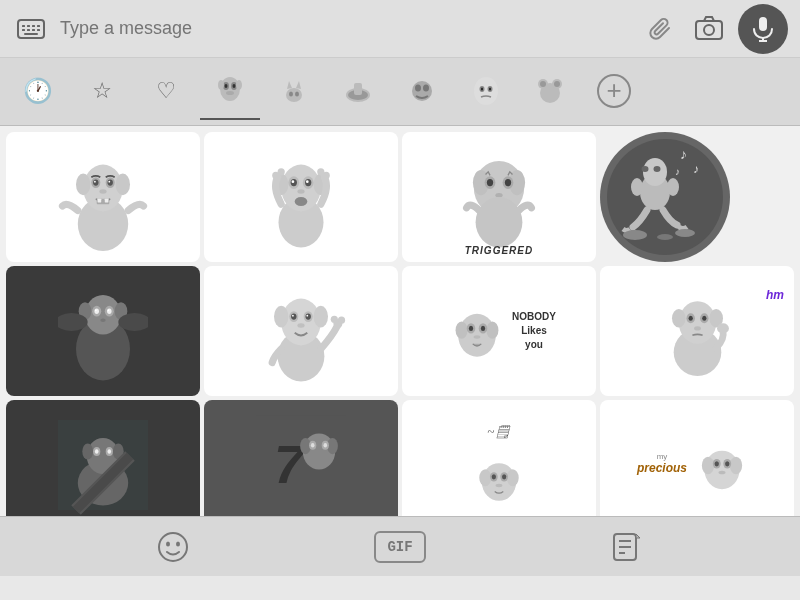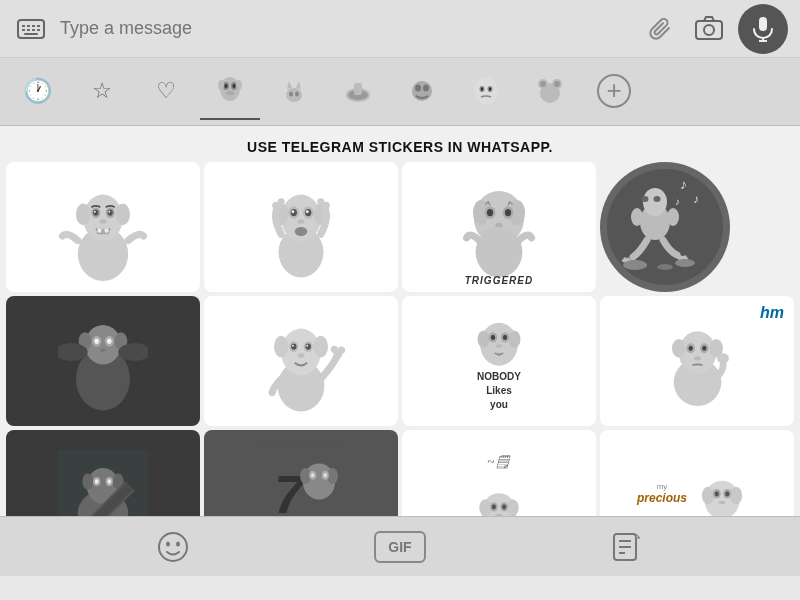--- a/index.html
+++ b/index.html
@@ -125,20 +125,21 @@
       padding: 0 60px;
     }
     .bottom-btn {
       width: 50px; height: 40px;
       display: flex; align-items: center; justify-content: center;
       cursor: pointer;
       font-size: 22px;
       color: #555;
       border: 2px solid #888;
       border-radius: 8px;
+      font-family: Liberation Mono, monospace;
     }
     .bottom-btn.no-border {
       border: none;
     }
   </style>
 </head>
 <body>
 
 <div id="message-bar">
   <div id="keyboard-icon-btn">
@@ -253,21 +254,20 @@
     </svg>
   </div>
 
   <div class="category-item">
     <span class="category-icon" style="font-size:26px;border:2px solid #888;border-radius:50%;width:34px;height:34px;display:flex;align-items:center;justify-content:center;color:#888">+</span>
   </div>
 </div>
 
 <div id="sticker-area">
 
-  <div id="promo-banner">USE TELEGRAM STICKERS IN WHATSAPP.</div>
 
   <div class="sticker-grid" style="margin-bottom:4px">
 
     <div class="sticker-cell">
       <svg viewBox="0 0 100 120" width="90" height="110">
 
         <ellipse cx="50" cy="90" rx="28" ry="30" fill="#ccc"></ellipse>
 
         <ellipse cx="50" cy="50" rx="22" ry="26" fill="#d0d0d0"></ellipse>
 
@@ -412,39 +412,39 @@
 
         <path d="M72 80 Q85 65 90 55" stroke="#ccc" stroke-width="8" stroke-linecap="round" fill="none"></path>
         <circle cx="91" cy="52" r="5" fill="#ccc"></circle>
         <circle cx="87" cy="47" r="4" fill="#ccc"></circle>
         <circle cx="95" cy="48" r="4" fill="#ccc"></circle>
         <path d="M28 80 Q20 88 18 95" stroke="#ccc" stroke-width="8" stroke-linecap="round" fill="none"></path>
       </svg>
     </div>
 
     <div class="sticker-cell">
-      <div style="display:flex;flex-direction:column;align-items:center;justify-content:center;height:100%">
+      <div style="display:flex;align-items:center;justify-content:center;height:100%">
         <svg viewBox="0 0 80 70" width="70" height="60">
           <ellipse cx="40" cy="40" rx="22" ry="25" fill="#ccc"></ellipse>
           <ellipse cx="22" cy="34" rx="7" ry="10" fill="#c0c0c0"></ellipse>
           <ellipse cx="58" cy="34" rx="7" ry="10" fill="#c0c0c0"></ellipse>
           <ellipse cx="33" cy="32" rx="5" ry="6" fill="#aaa"></ellipse>
           <ellipse cx="47" cy="32" rx="5" ry="6" fill="#aaa"></ellipse>
           <ellipse cx="33" cy="32" rx="2.5" ry="3" fill="#444"></ellipse>
           <ellipse cx="47" cy="32" rx="2.5" ry="3" fill="#444"></ellipse>
           <ellipse cx="40" cy="42" rx="4" ry="2" fill="#bbb"></ellipse>
           <path d="M35 50 Q40 55 45 50" stroke="#888" stroke-width="1.5" fill="#aaa"></path>
         </svg>
         <div style="font-size:10px;font-weight:bold;color:#333;text-align:center;line-height:1.4">NOBODY<br>Likes<br>you</div>
       </div>
     </div>
 
     <div class="sticker-cell">
       <div style="display:flex;flex-direction:column;align-items:center;justify-content:center;height:100%">
-        <div style="font-size:16px;font-weight:bold;color:#0369a1;font-style:italic;position:absolute;top:8px;right:10px">hm</div>
+        <div style="font-size:12px;font-weight:bold;color:#6d28d9;font-style:italic;position:absolute;top:22px;right:10px">hm</div>
         <svg viewBox="0 0 100 110" width="85" height="100">
           <ellipse cx="50" cy="80" rx="28" ry="28" fill="#ccc"></ellipse>
           <ellipse cx="50" cy="45" rx="22" ry="25" fill="#d0d0d0"></ellipse>
           <ellipse cx="28" cy="40" rx="8" ry="11" fill="#c8c8c8"></ellipse>
           <ellipse cx="72" cy="40" rx="8" ry="11" fill="#c8c8c8"></ellipse>
           <ellipse cx="42" cy="40" rx="5" ry="6" fill="#aaa"></ellipse>
           <ellipse cx="58" cy="40" rx="5" ry="6" fill="#aaa"></ellipse>
           <ellipse cx="42" cy="40" rx="2.5" ry="3" fill="#444"></ellipse>
           <ellipse cx="58" cy="40" rx="2.5" ry="3" fill="#444"></ellipse>
           <ellipse cx="50" cy="52" rx="4" ry="2.5" fill="#bbb"></ellipse>

